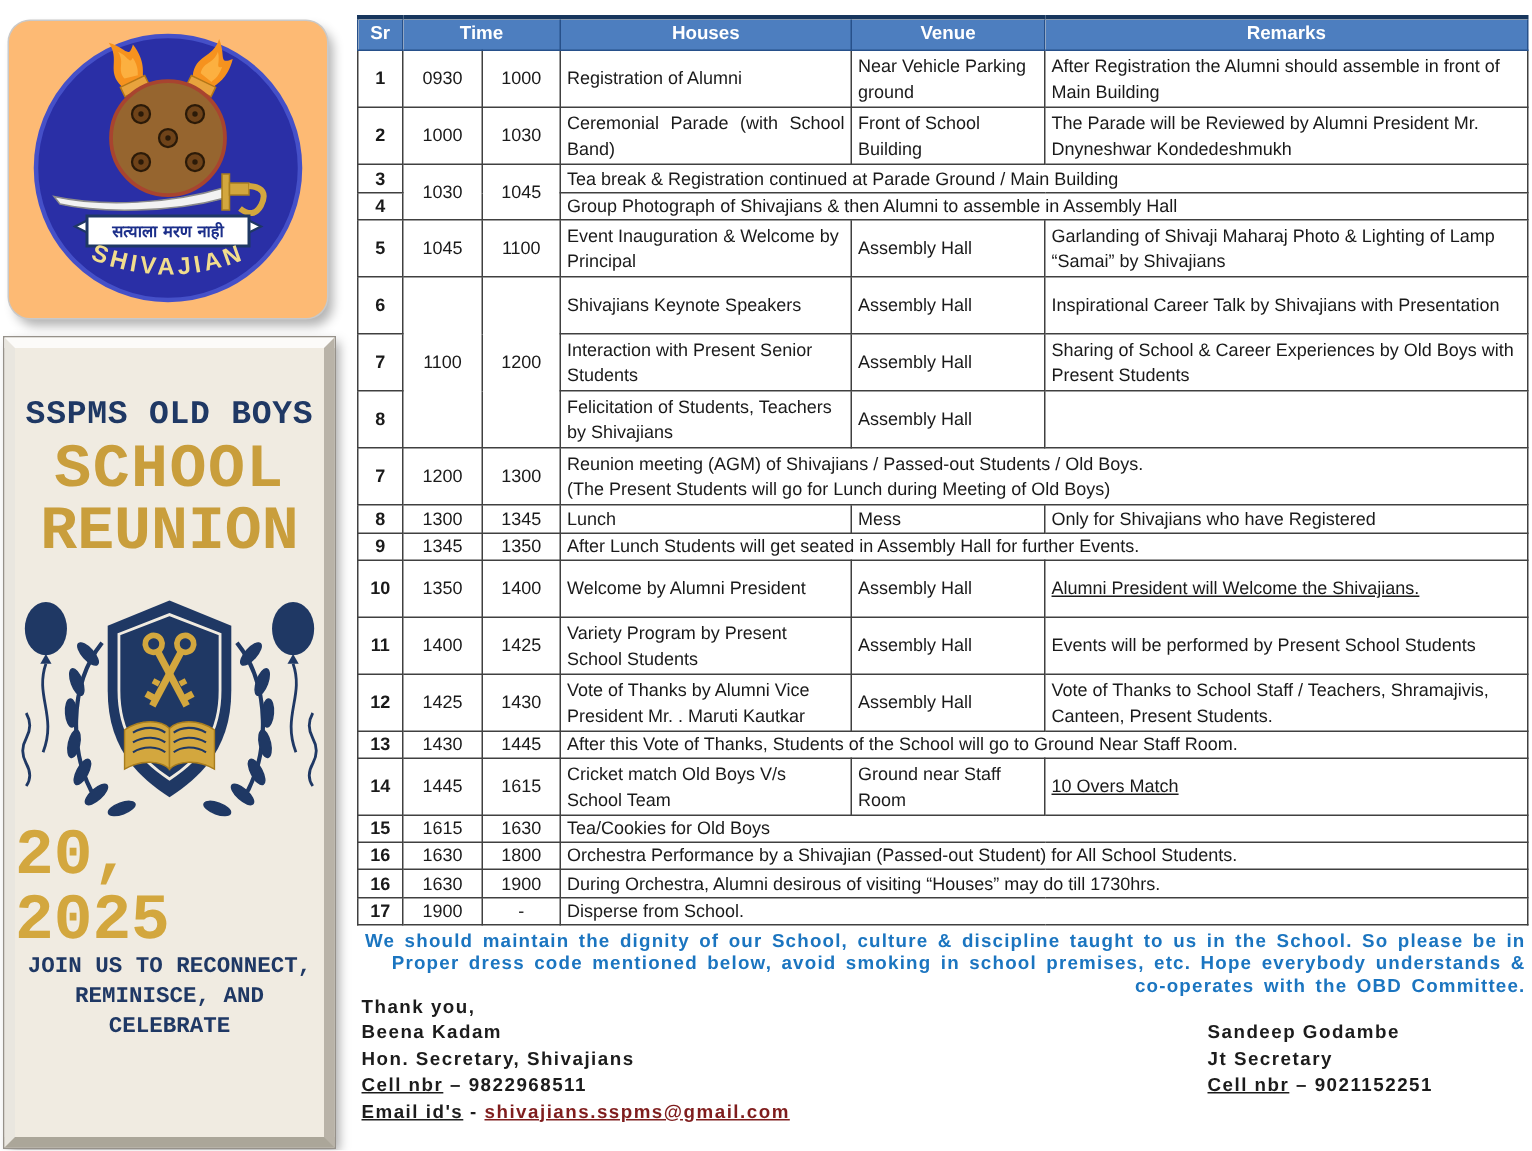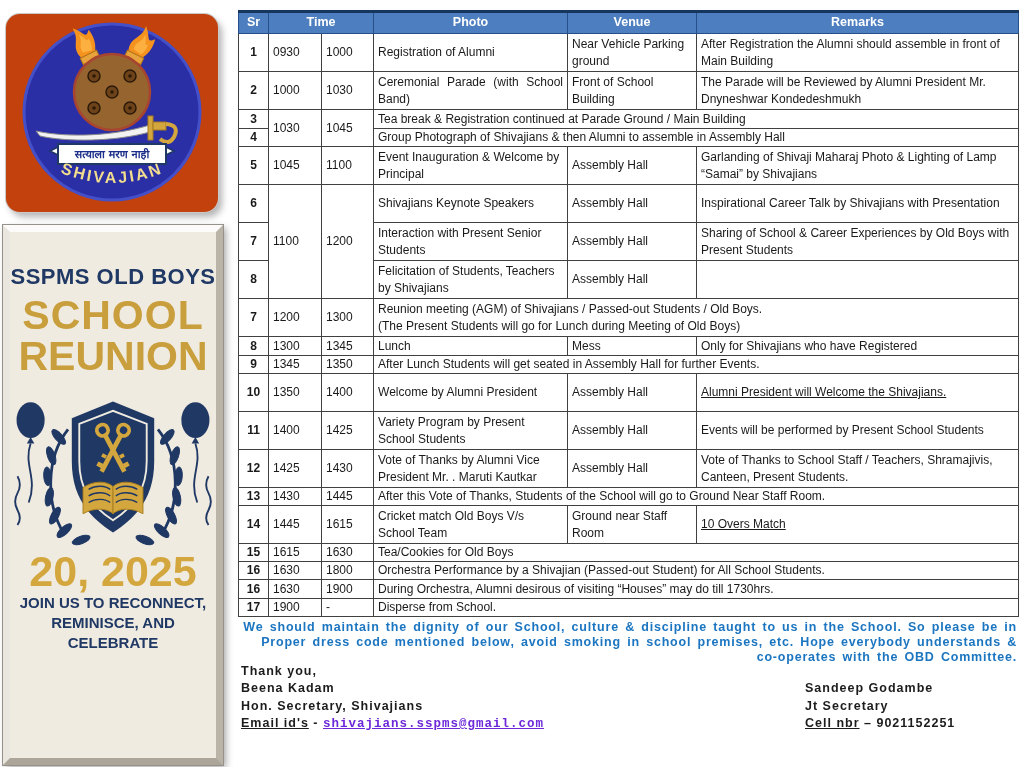--- a/index.html
+++ b/index.html
@@ -5,34 +5,34 @@
   * { box-sizing: border-box; }
   html,body { margin:0; padding:0; background:#ffffff; }
   #stage {
     position:relative; width:1021px; height:767px; background:#ffffff;
     font-family:"Liberation Sans", sans-serif; overflow:hidden;
   }
 
   
   .logo-card {
     position:absolute; left:6px; top:14px; width:212px; height:198px;
-    background:#c2410c; border-radius:14px;
+    background:#fdba74; border-radius:14px;
     box-shadow:0 0 0 1px #c9c9c9, 4px 5px 7px rgba(0,0,0,.3);
   }
   .logo-card svg { display:block; }
 
   
   .poster {
     position:absolute; left:3px; top:225px; width:220px; height:540px;
     background:#f0ebe1;
     border:7px solid;
     border-color:#fcfbf9 #b9b3a8 #aba699 #e9e6df;
     box-shadow:0 0 0 1px #96918a, 3px 3px 7px rgba(0,0,0,.35);
     display:flex; flex-direction:column; align-items:center;
-    font-family:Liberation Sans, sans-serif;
+    font-family:Liberation Mono, monospace;
   }
   .p-line1 { margin-top:32px; font-size:22px; font-weight:bold; color:#1f3864; letter-spacing:.5px; }
   .p-school { margin-top:6px; font-size:41px; font-weight:bold; color:#c99e3c; letter-spacing:1px; line-height:.95; }
   .p-reunion { font-size:41px; font-weight:bold; color:#c99e3c; letter-spacing:0; line-height:1.05; }
   .p-crest { margin-top:4px; }
   .p-month { margin-top:2px; font-size:29px; font-weight:bold; color:#1f3864; letter-spacing:1px; }
   .p-date { font-size:43px; font-weight:bold; color:#d3a73e; line-height:1.0; }
   .p-tagline { font-size:15px; font-weight:bold; color:#1f3864; text-align:center; line-height:1.35; white-space:pre-line; }
 
   
@@ -45,38 +45,38 @@
     border:1px solid #404040; padding:0 4px; vertical-align:middle;
     line-height:1.4; overflow:hidden;
   }
   table.sched thead th {
     background:#4d7ebf; color:#ffffff; font-weight:bold; text-align:center;
     border:1px solid #27508a; border-top:3px solid #17365d; font-size:12.5px;
     height:22px; padding:0 2px;
   }
   tr.h38 { height:38px; } tr.h19 { height:19px; } tr.h18 { height:18px; }
   td.sr { text-align:center; font-weight:bold; }
-  td.tm { }
+  td.tm { text-align:center; }
   td.ev.justify { text-align:justify; }
   td.pre { white-space:pre-line; }
   td.indent { padding-left:14px;text-decoration:underline; }
 
   
   .note {
     position:absolute; left:241px; top:620px; width:776px;
     font-size:12.5px; font-weight:bold; color:#1b75c0;
     letter-spacing:.8px; word-spacing:2px; line-height:1.18;text-align:right;
   }
   .thanks { position:absolute; left:241px; top:664px; font-size:12.5px; font-weight:bold; color:#1c1c1c; letter-spacing:1px; }
   .sig { position:absolute; top:681px; font-size:12.5px; font-weight:bold; color:#1c1c1c; letter-spacing:1px; }
   .sig-left { left:241px; }
   .sig-right { left:785px;margin-left:20px; }
   .sig .line { height:17.5px; }
   .ul { text-decoration:underline; }
-  .email-link { color:#6d28d9; text-decoration:underline;font-family:Liberation Mono, monospace; }
+  .email-link { color:#7f1d1d; text-decoration:underline; }
 </style>
 </head>
 <body>
 
 <div id="stage">
 
   <div class="logo-card">
     <svg width="212" height="198" viewBox="0 0 212 198">
       <circle cx="106" cy="98" r="88" fill="#2a2fa6"></circle>
       <circle cx="106" cy="98" r="88" fill="none" stroke="#4550c8" stroke-width="3"></circle>
@@ -225,21 +225,21 @@
           <col style="width:53px">
           <col style="width:52px">
         <col style="width:194px">
           <col style="width:129px">
           <col style="width:322px">
       </colgroup>
       <thead>
         <tr>
           <th>Sr</th>
           <th colspan="2">Time</th>
-          <th>Photo</th>
+          <th>Houses</th>
           <th>Venue</th>
           <th>Remarks</th>
         </tr>
       </thead>
       <tbody>
         <tr class="h38">
           <td class="sr">1</td>
           <td class="tm">0930</td>
           <td class="tm">1000</td>
           <td class="ev">Registration of Alumni</td>
@@ -378,20 +378,24 @@
       </tbody>
     </table>
   </div>
 
   <div class="note">We should maintain the dignity of our School, culture &amp; discipline taught to us in the School. So please be in Proper dress code mentioned below, avoid smoking in school premises, etc. Hope everybody understands &amp; co-operates with the OBD Committee.</div>
   <div class="thanks">Thank you,</div>
 
   <div class="sig sig-left">
     <div class="line">Beena Kadam</div>
     <div class="line">Hon. Secretary, Shivajians</div>
+    <div class="line">
+      <span class="ul">Cell nbr</span>
+      <span>– 9822968511</span>
+    </div>
     <div class="line">
       <span class="ul">Email id's</span>
       <span>-</span>
       <a href="#" class="email-link">shivajians.sspms@gmail.com</a>
     </div>
   </div>
 
   <div class="sig sig-right">
     <div class="line">Sandeep Godambe</div>
     <div class="line">Jt Secretary</div>

